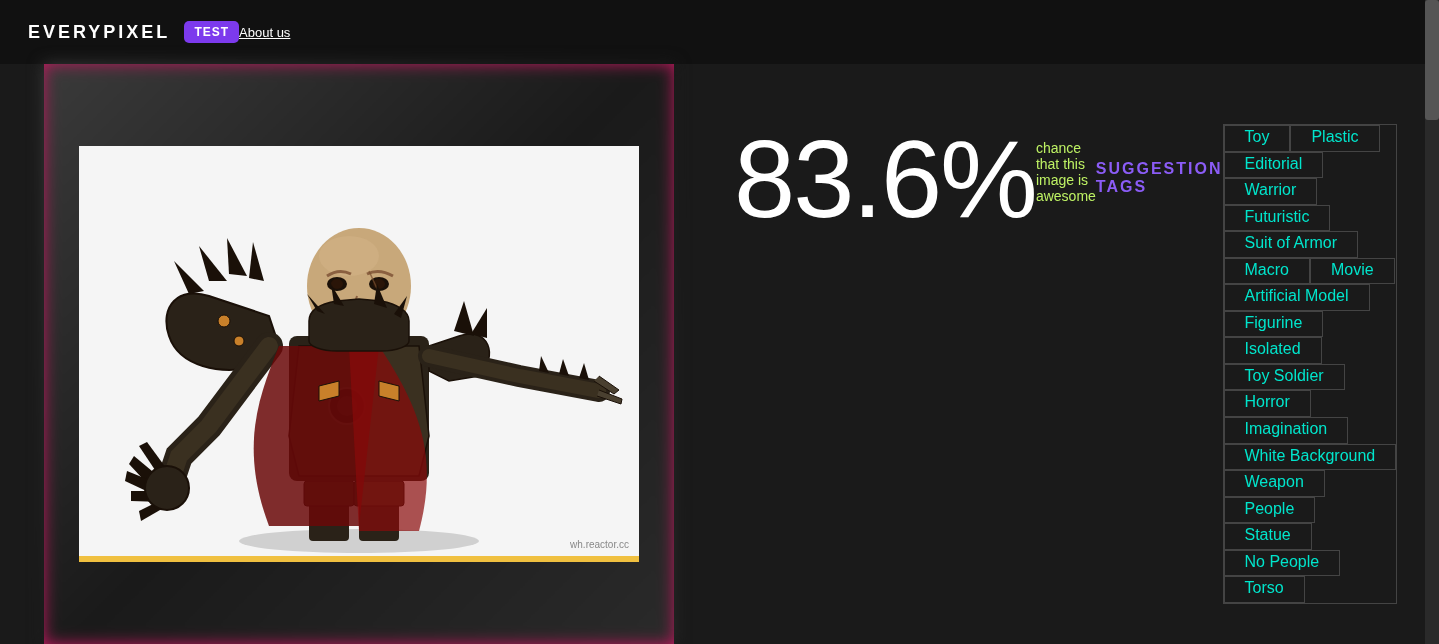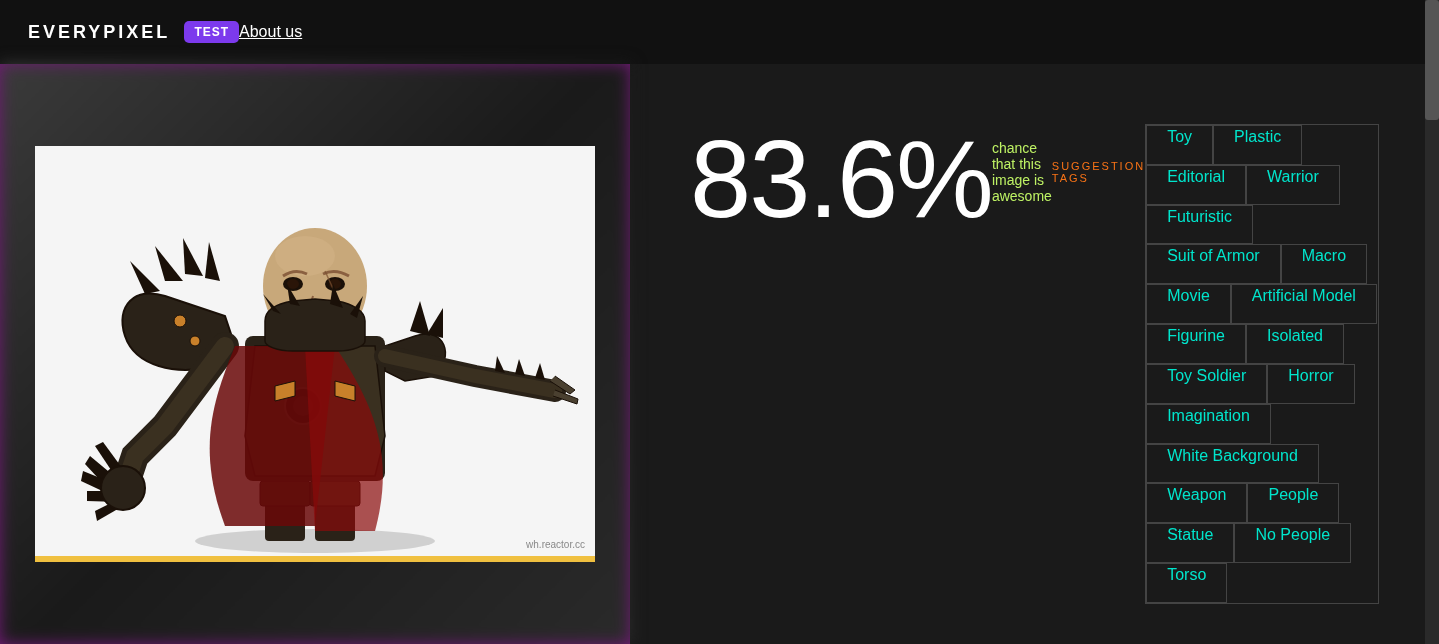--- a/index.html
+++ b/index.html
@@ -42,21 +42,21 @@
       color: #ffffff;
       font-size: 12px;
       font-weight: 700;
       padding: 4px 10px;
       border-radius: 5px;
       letter-spacing: 1px;
     }
 
     .about-us-link {
       color: #ffffff;
-      font-size: 16px;
+      font-size: 13px;
       text-decoration: underline;
       cursor: pointer;
     }
 
     
     .scrollbar {
       position: fixed;
       right: 0;
       top: 0;
       width: 14px;
@@ -75,26 +75,27 @@
       display: flex;
       flex-direction: row;
       min-height: 580px;
     }
 
     
     .image-section {
       width: 630px;
       flex-shrink: 0;
       position: relative;
-      background: #701a75;
+      background: #be185d;
       display: flex;
       flex-direction: column;
       align-items: center;
       justify-content: center;
       padding: 20px;
+      margin-left: 44px;
     }
 
     .image-blur-bg {
       position: absolute;
       top: 0; left: 0; right: 0; bottom: 0;
       background: linear-gradient(135deg, #3a3a3a 0%, #1a1a1a 50%, #2a2a2a 100%);
       filter: blur(8px);
       z-index: 0;
     }
 
@@ -144,24 +145,24 @@
     }
 
     .score-label {
       font-size: 14px;
       color: #bef264;
       margin-top: 16px;
       font-weight: 300;
     }
 
     .suggestion-tags-header {
-      font-size: 11px;
-      font-weight: 400;
+      font-size: 16px;
+      font-weight: 700;
       letter-spacing: 2px;
-      color: #f97316;
+      color: #8b5cf6;
       margin-top: 36px;
       margin-bottom: 16px;
       text-transform: uppercase;
     }
 
     .tags-grid {
       display: flex;
       flex-wrap: wrap;
       gap: 0;
       border: 1px solid #444;

